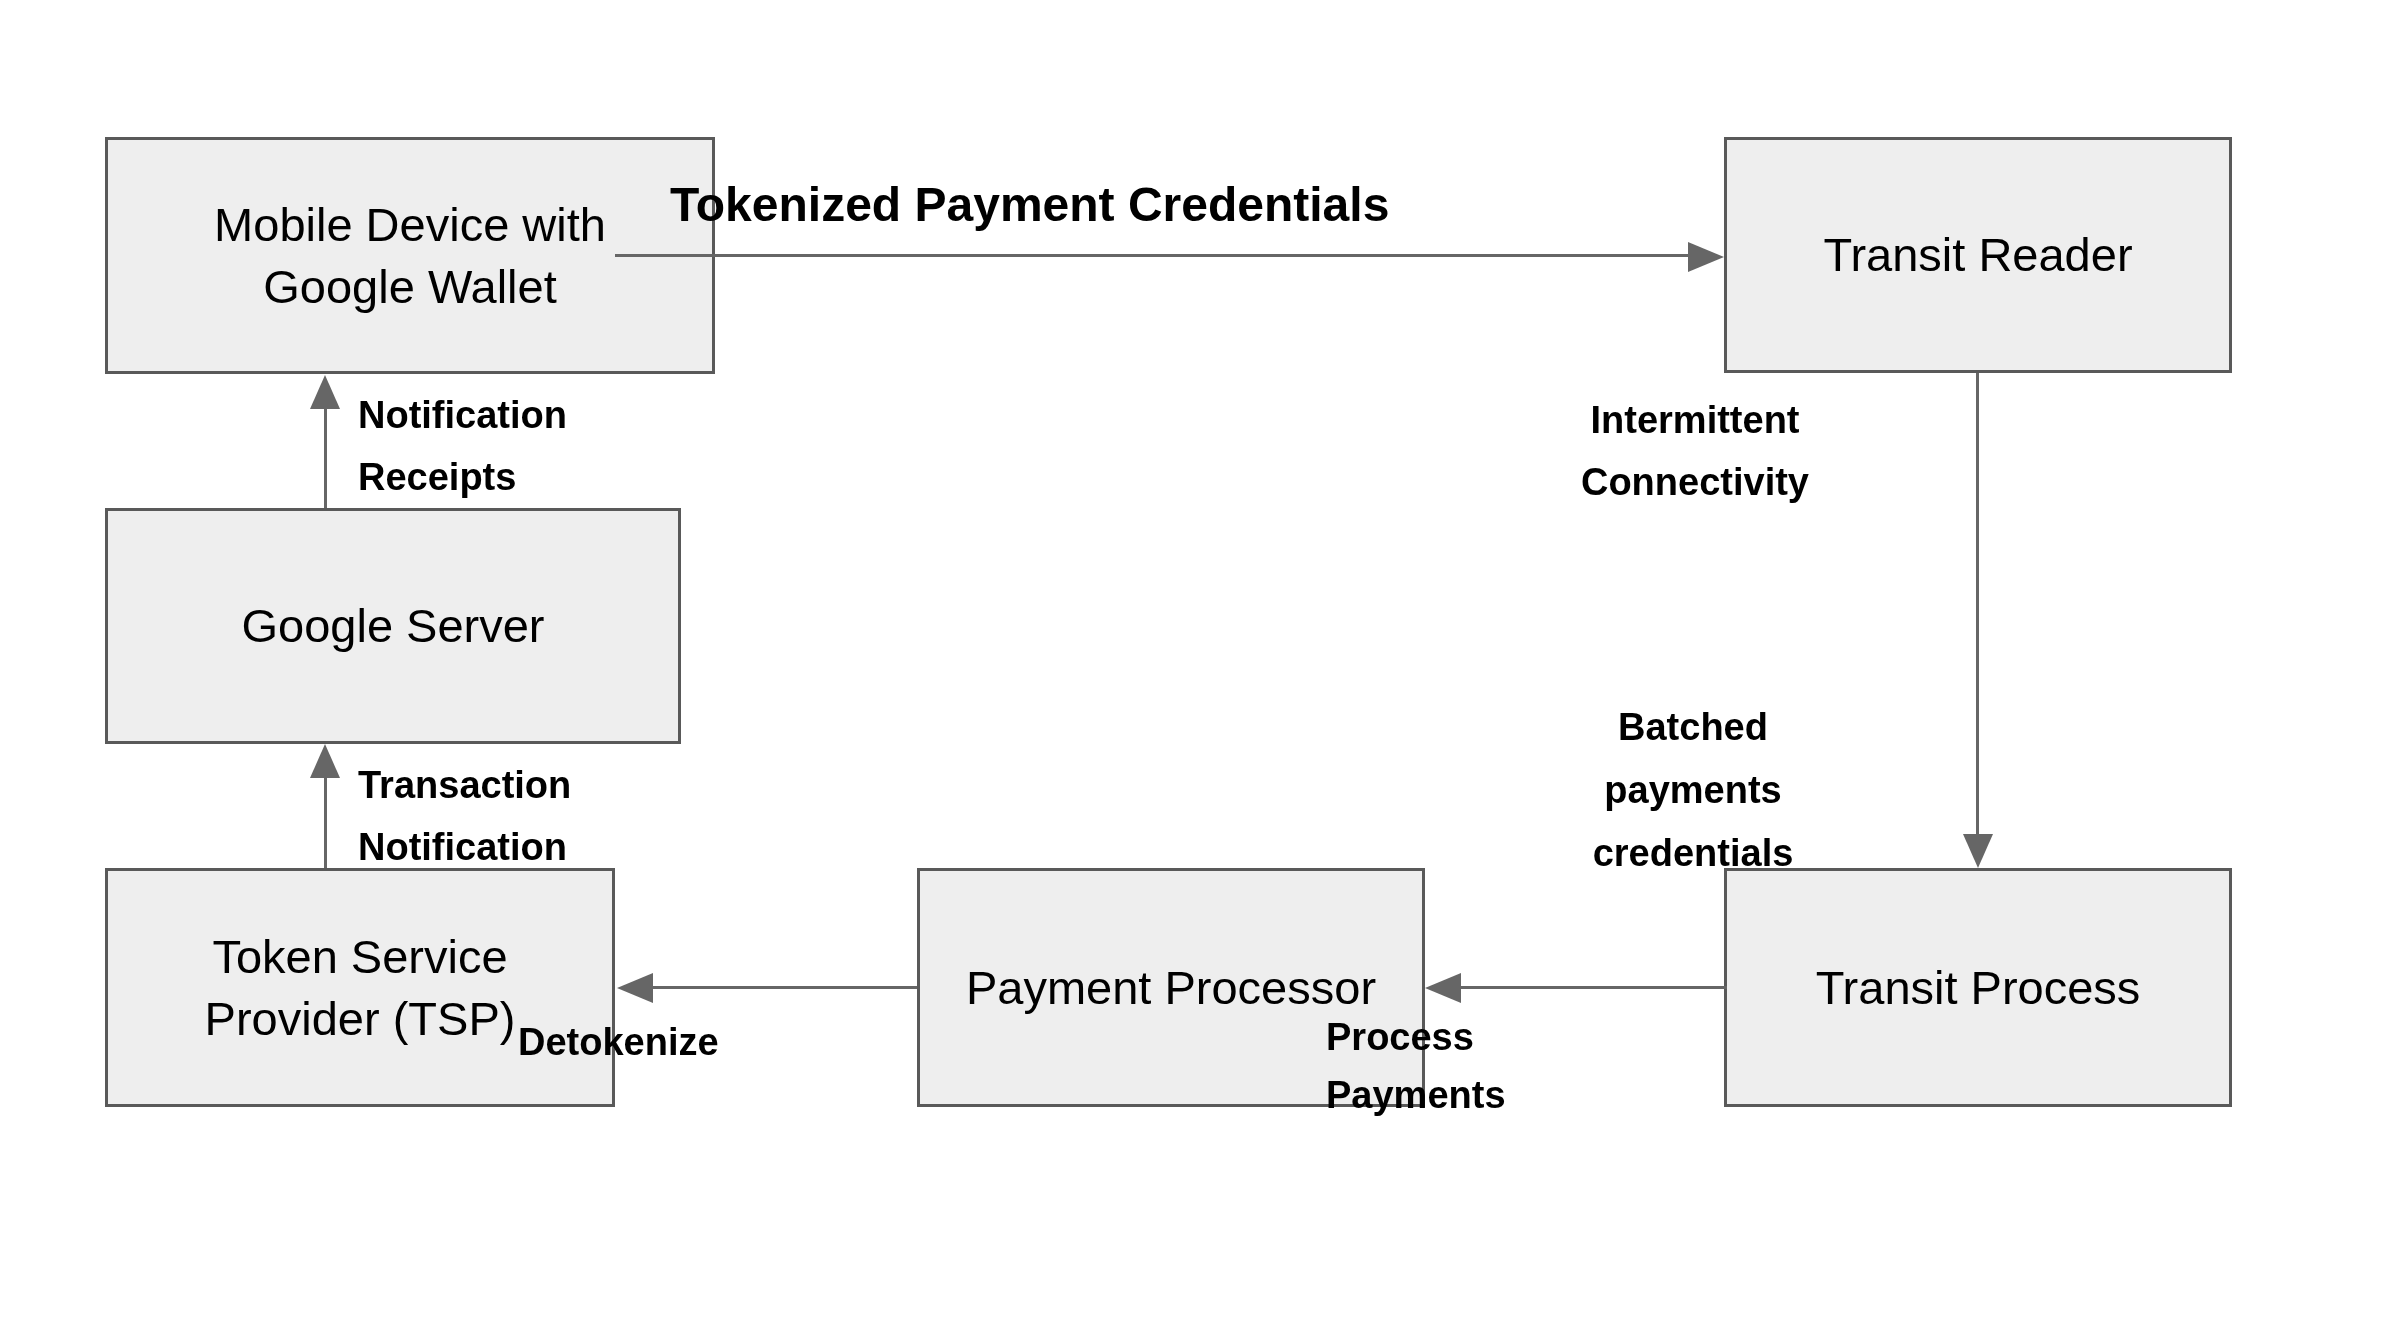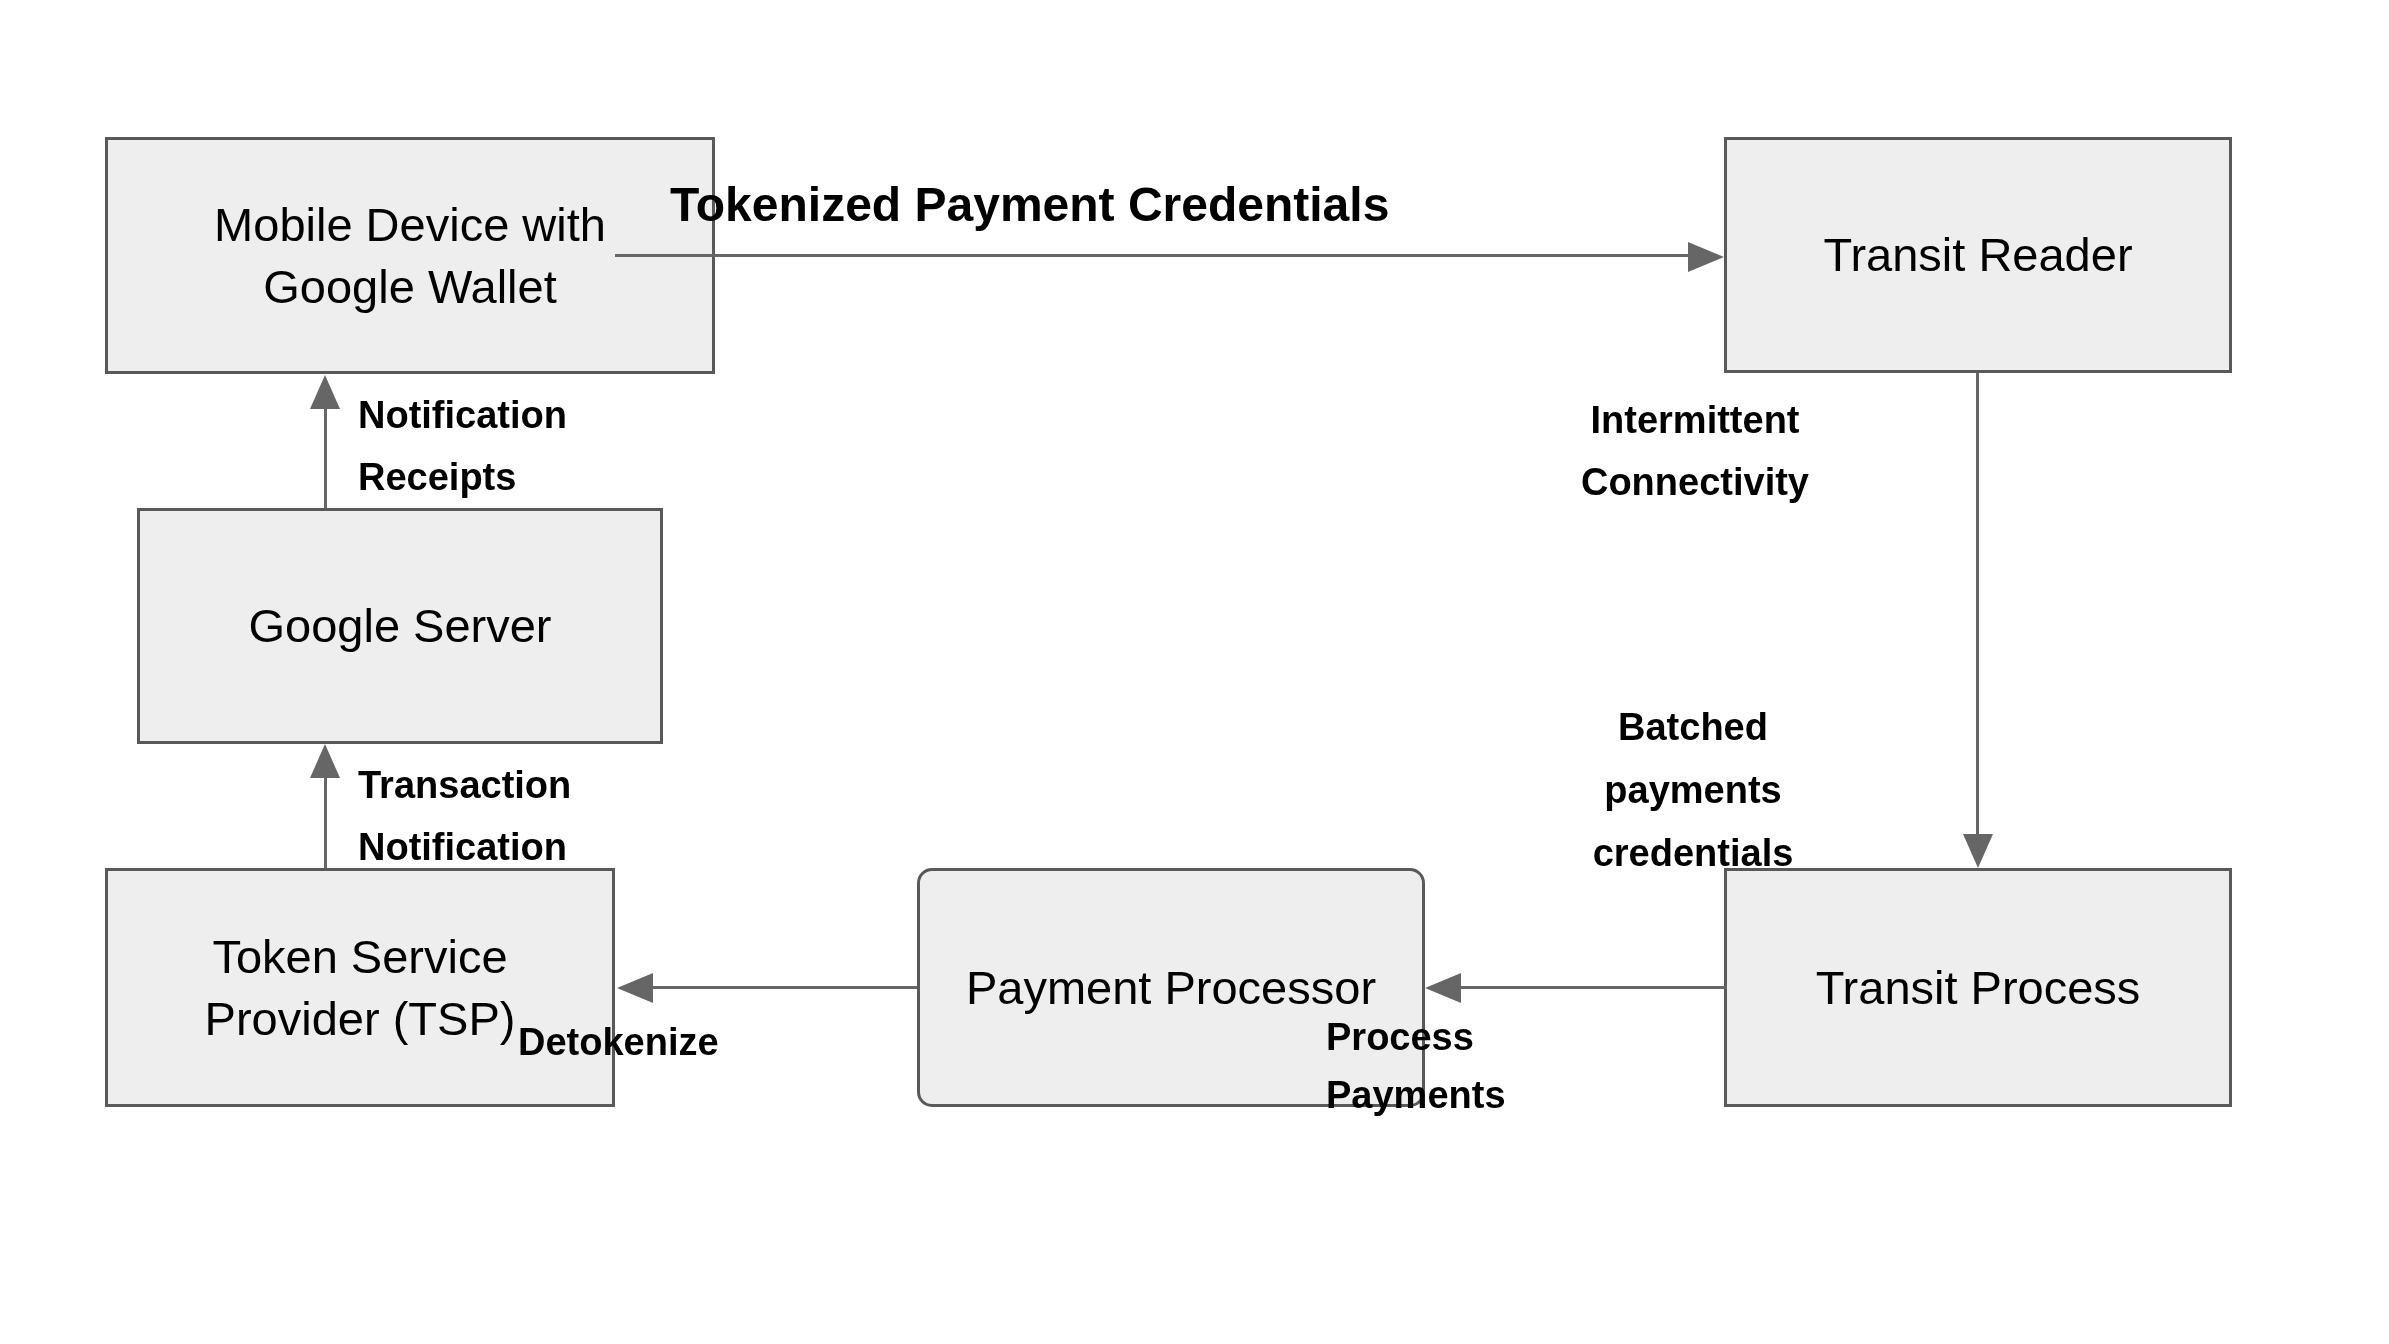--- a/index.html
+++ b/index.html
@@ -54,30 +54,30 @@
 
   <div class="node" style="left:105px;top:137px;width:610px;height:237px;align-items:center;">
     <span>Mobile Device with
 Google Wallet</span>
   </div>
 
   <div class="node" style="left:1724px;top:137px;width:508px;height:236px;">
     <span>Transit Reader</span>
   </div>
 
-  <div class="node" style="left:105px;top:508px;width:526px;height:236px;margin-left:32px;">
+  <div class="node" style="left:105px;top:508px;width:576px;height:236px;">
     <span>Google Server</span>
   </div>
 
   <div class="node" style="left:105px;top:868px;width:510px;height:239px;">
     <span>Token Service
 Provider (TSP)</span>
   </div>
 
-  <div class="node" style="left:917px;top:868px;width:508px;height:239px;border-radius:15px;">
+  <div class="node" style="left:917px;top:868px;width:508px;height:239px;">
     <span>Payment Processor</span>
   </div>
 
   <div class="node" style="left:1724px;top:868px;width:508px;height:239px;">
     <span>Transit Process</span>
   </div>
 
   <div class="edge-line" style="left:615px;top:254px;width:1073px;height:3px;"></div>
   <div class="ah ah-right" style="left:1688px;top:242px;"></div>
   <div class="edge-label big ta-c" style="left:670px;top:175px;width:1000px;">Tokenized Payment Credentials</div>

